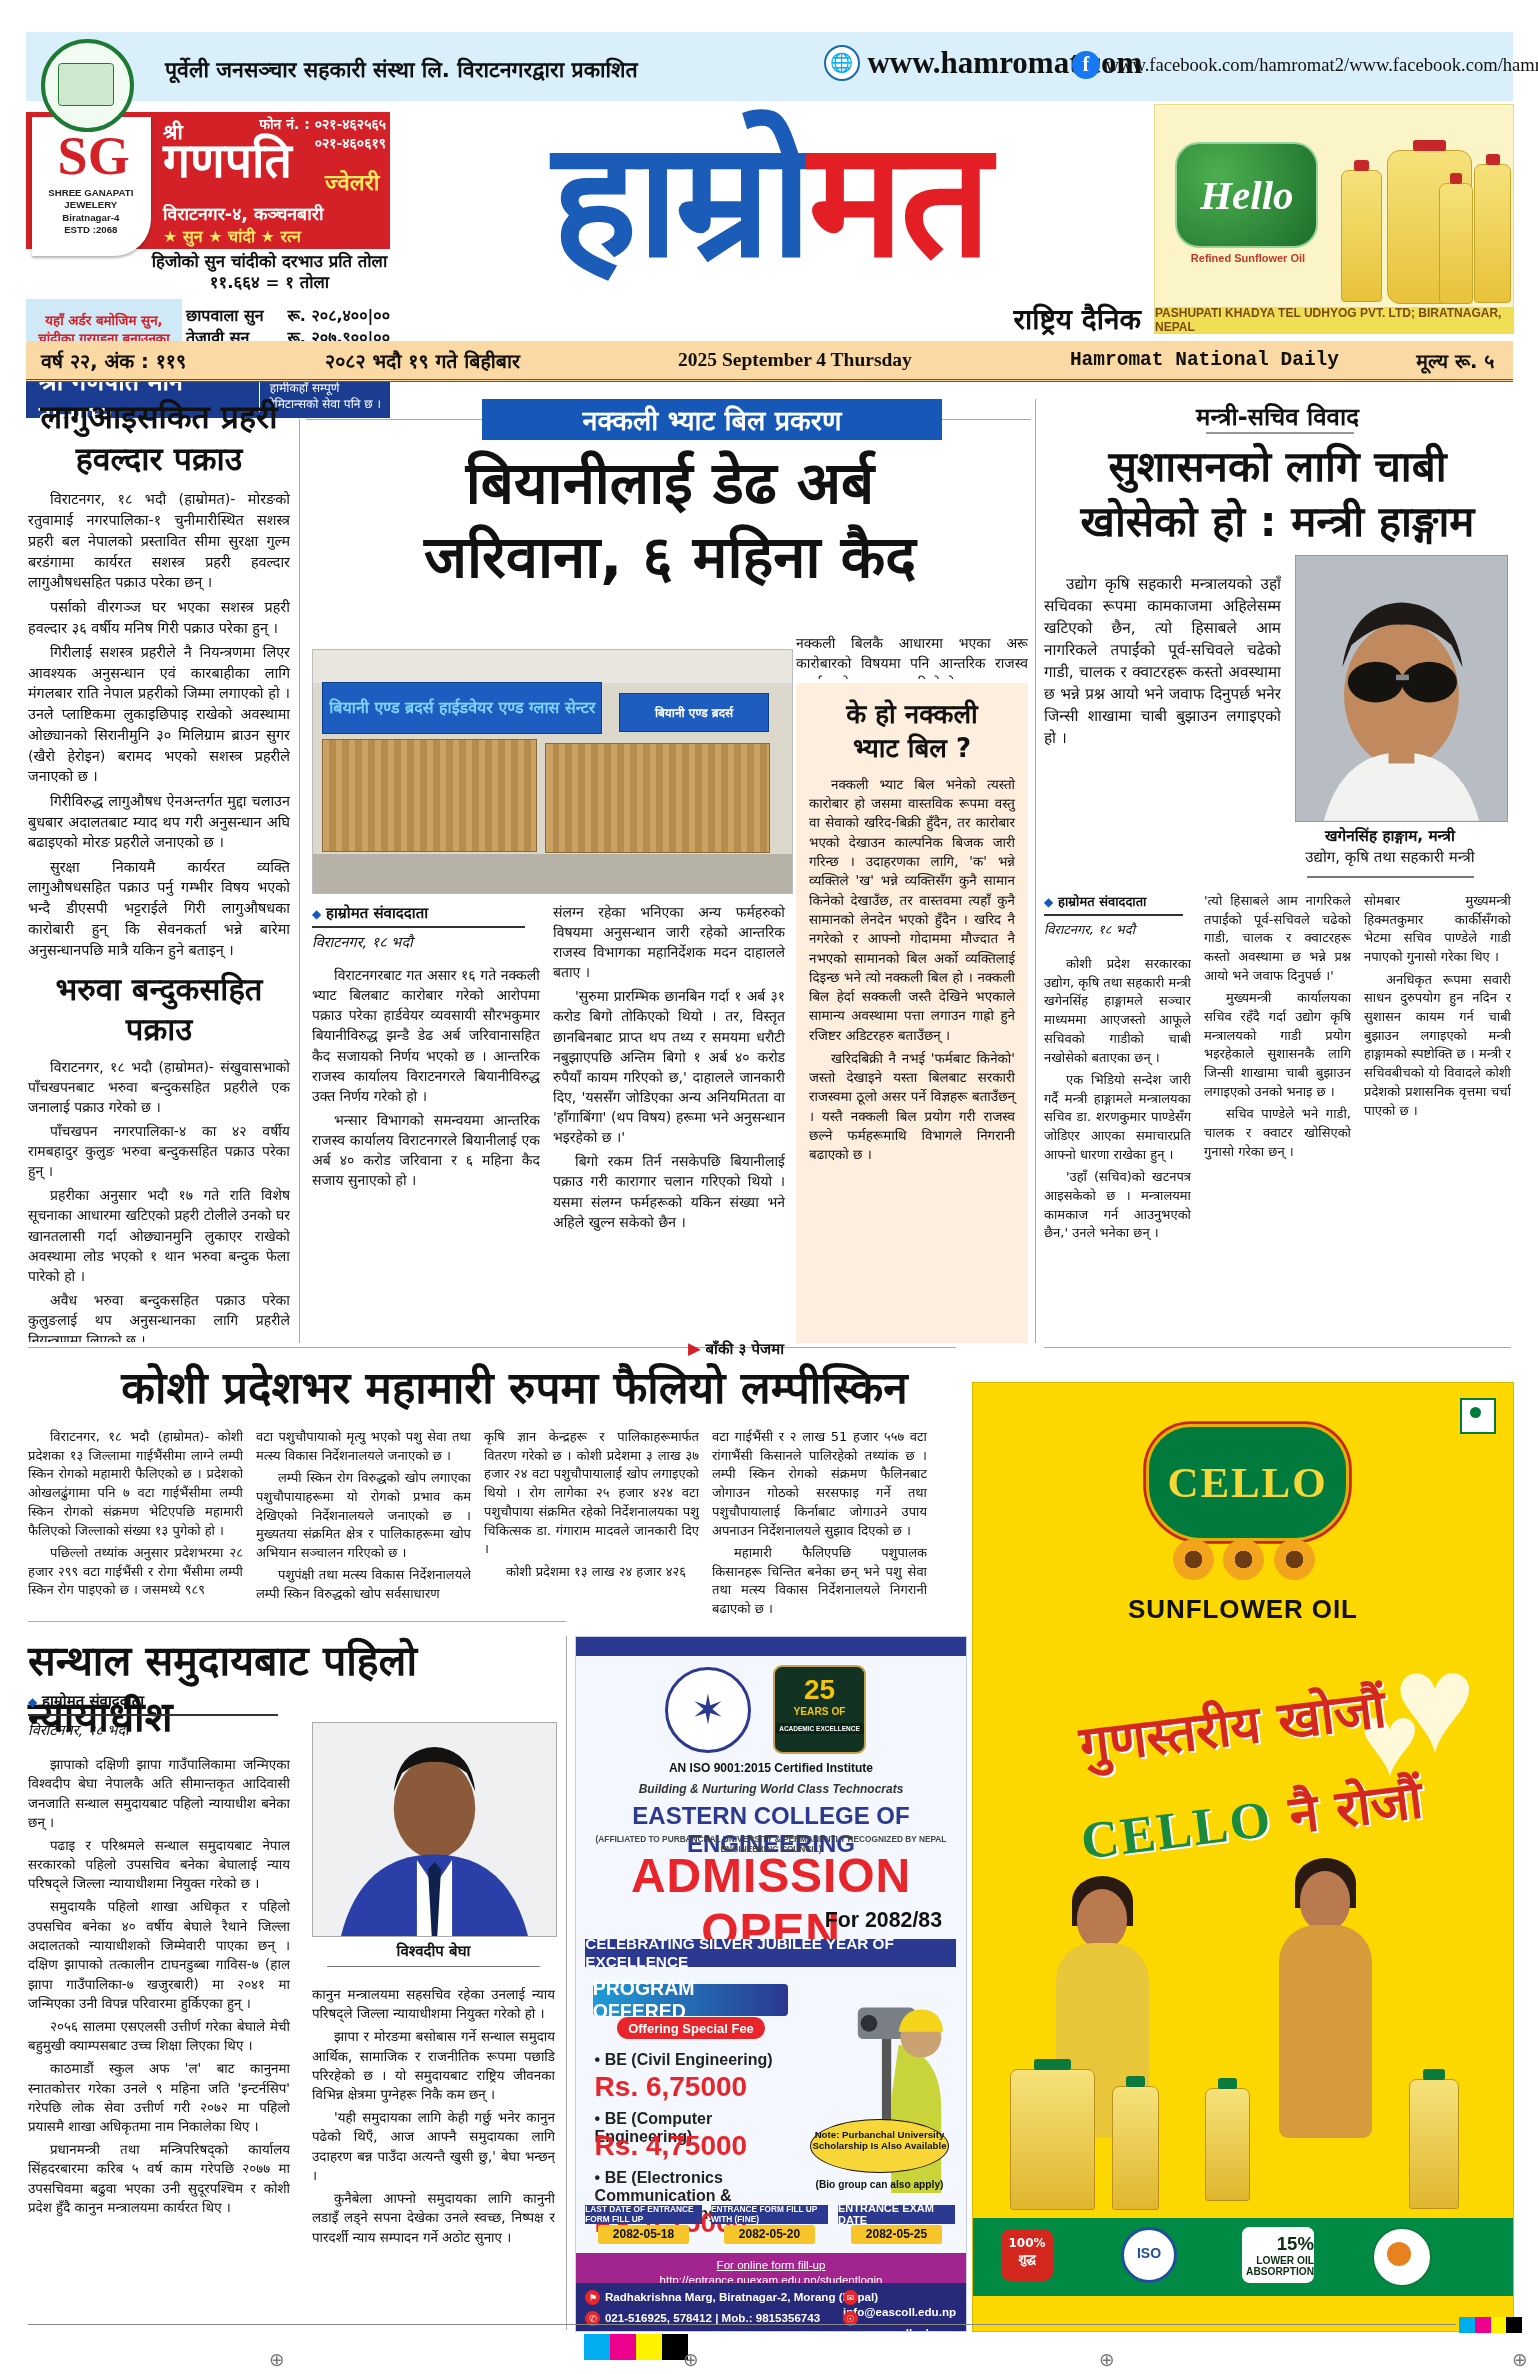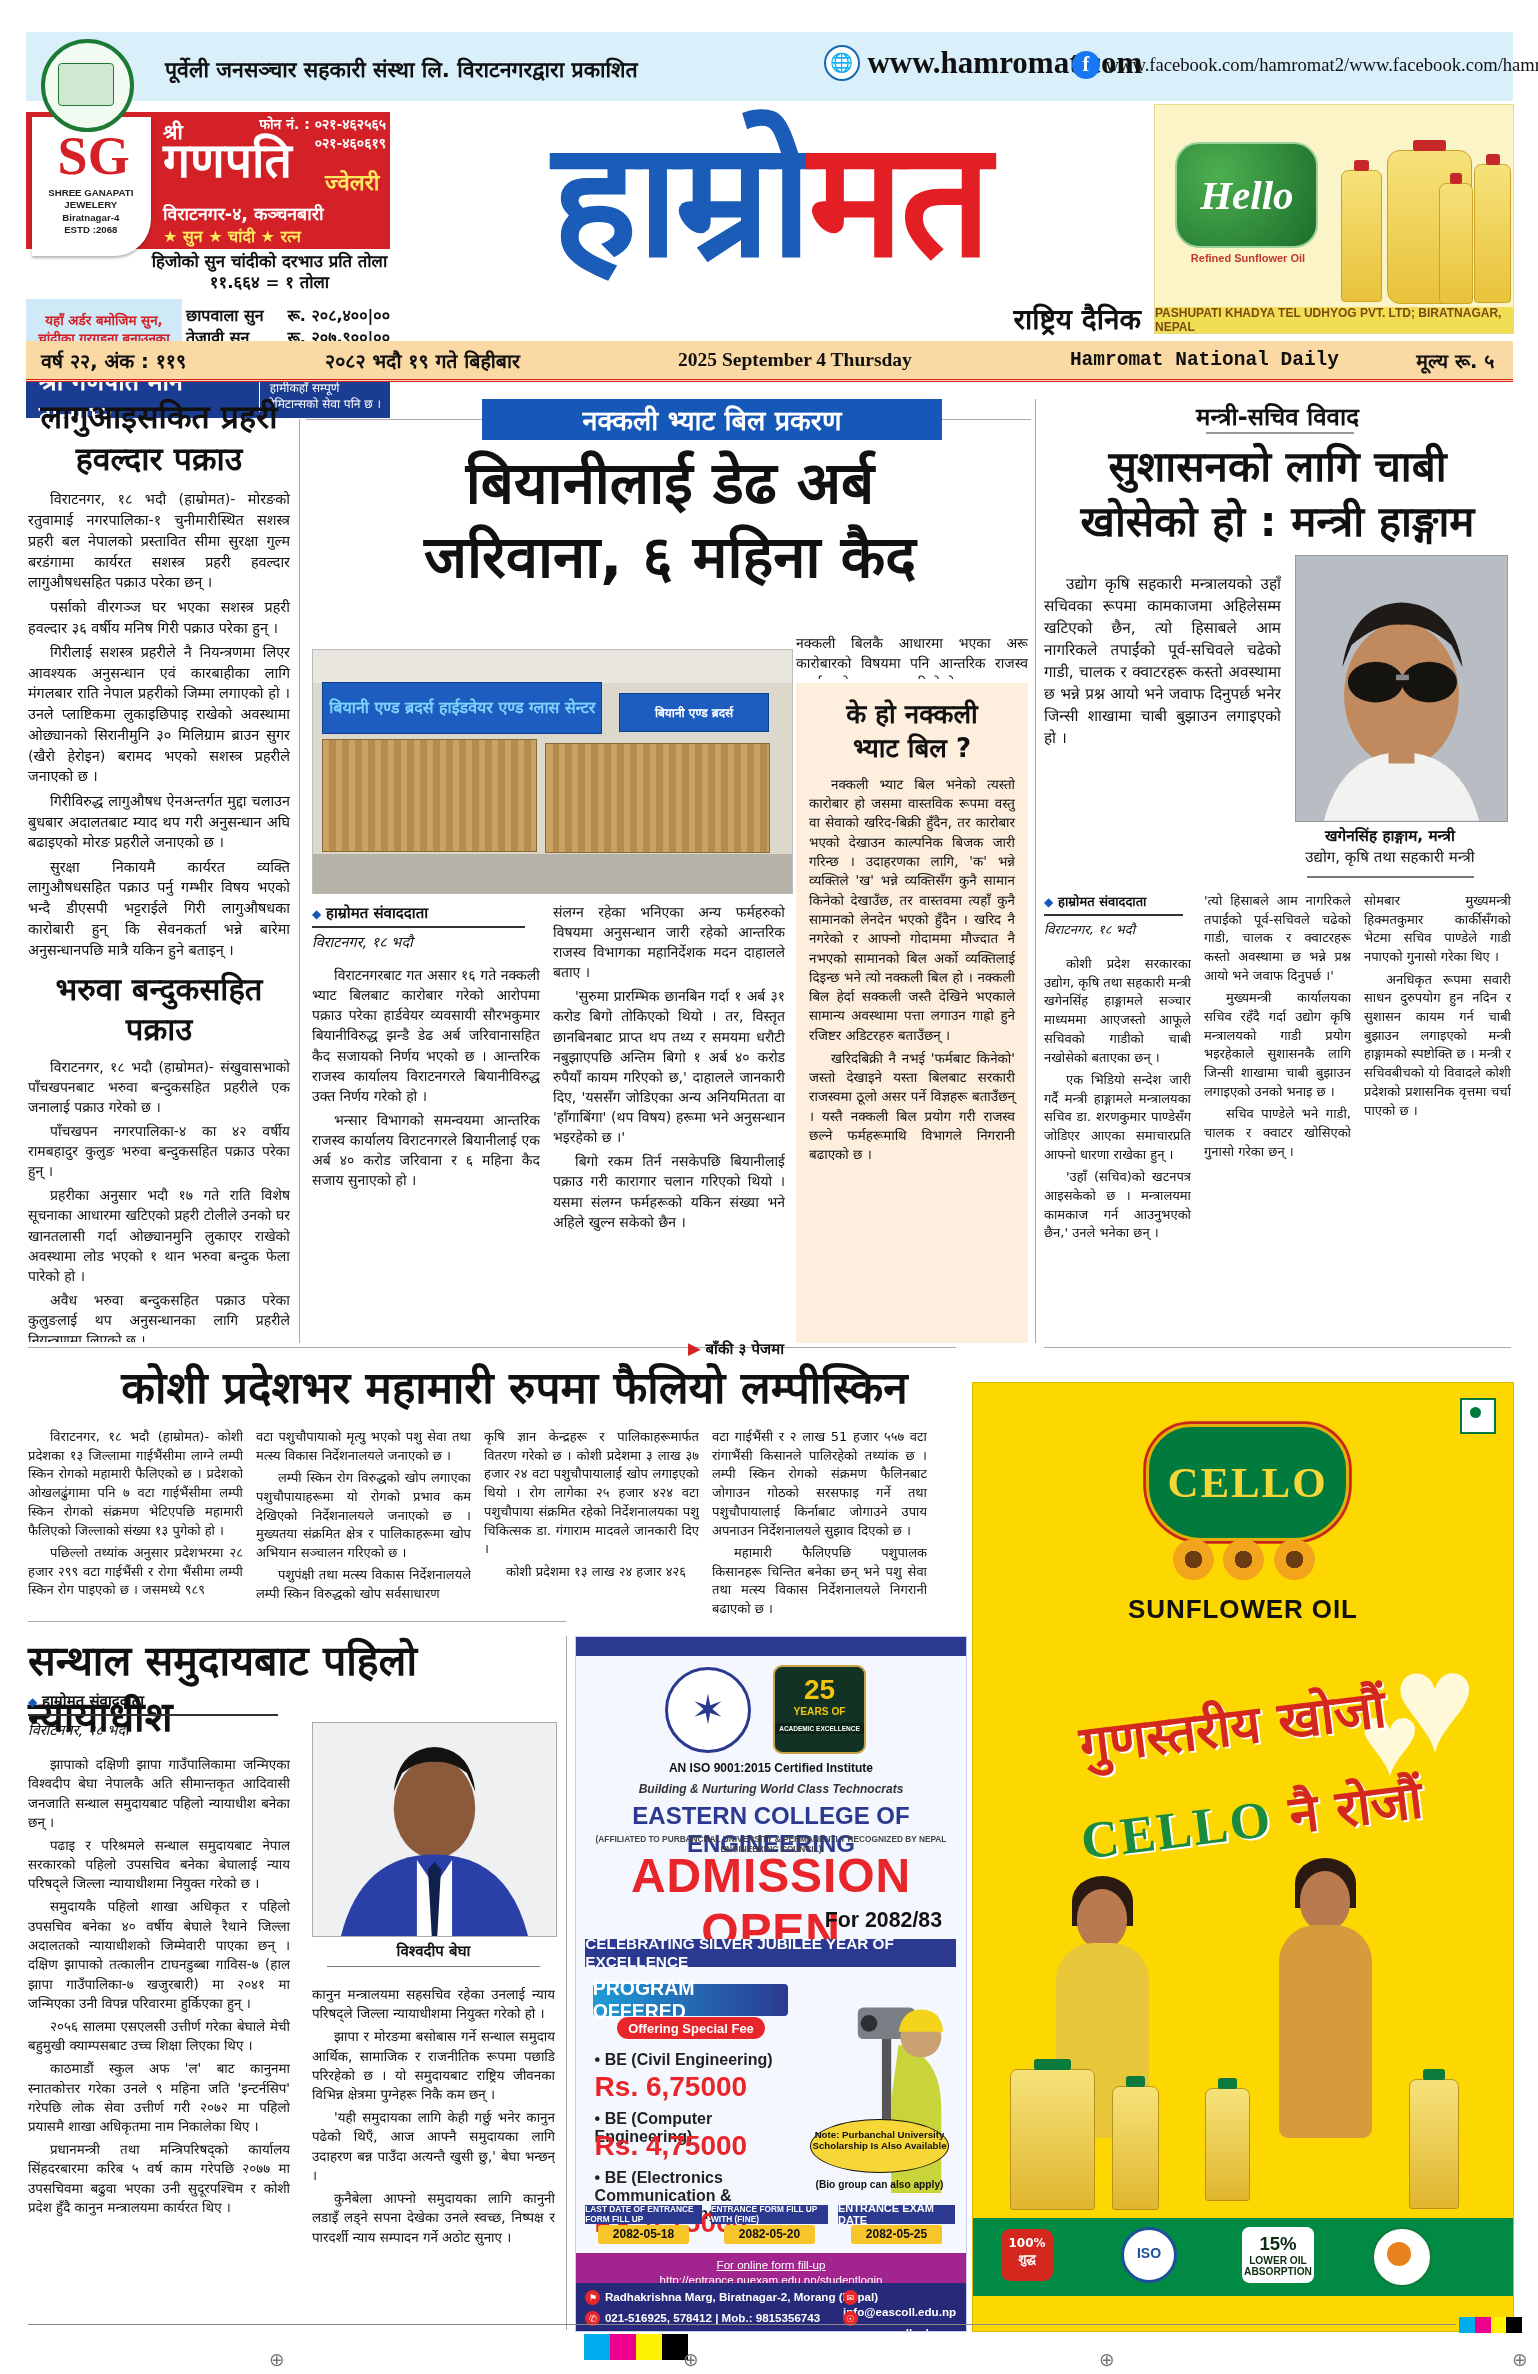--- a/index.html
+++ b/index.html
@@ -148,21 +148,21 @@
   .cello-t2 .g{color:#1a8a3c;font-family:"Liberation Serif",serif;letter-spacing:1.9px;}
   .cello-t2 .r{color:#d4281e;}
   .woman{position:absolute;}
   .w-head{position:absolute;width:50px;height:59px;border-radius:50% 50% 45% 45%;background:#b97a50;left:21.3px;top:24px;}
   .w-hair{position:absolute;width:61px;height:50px;border-radius:50% 50% 0 0;background:#2a1a12;left:16px;top:11px;}
   .w-body{position:absolute;left:0;top:78px;width:93px;height:195px;border-radius:37px 37px 9.3px 9.3px;}
   .cello-strip{position:absolute;left:0;bottom:35px;width:100%;height:78px;background:#008a43;}
   .badge{position:absolute;font-weight:bold;text-align:center;}
   .b-red{width:52px;height:52px;background:#d4281e;border-radius:9.3px;color:#fff;font-size:12px;padding-top:7.4px;box-sizing:border-box;}
   .b-iso{width:56px;height:56px;background:#fff;border:3.7px solid #1d4f9c;border-radius:50%;color:#1d4f9c;font-size:14px;padding-top:15px;box-sizing:border-box;}
-  .b-15{width:72px;height:56px;background:#fff;border-radius:7.4px;color:#0d2d13;font-size:10.2px;padding-top:5.6px;box-sizing:border-box;}
+  .b-15{width:72px;height:56px;background:#fff;border-radius:7.4px;color:#0d2d13;font-size:10.2px;padding-top:5.6px;box-sizing:border-box;text-align:right;}
   .b-grn{width:56px;height:56px;background:#fff;border:2.8px solid #0d7a3d;border-radius:50%;}
   .b-grn i{position:absolute;left:13px;top:13px;width:24px;height:24px;border-radius:50%;background:#e8821e;}
   .cbot{position:absolute;border-radius:7.4px 7.4px 2.8px 2.8px;background:linear-gradient(180deg,#f6e27a,#e0b62e);border:0.9px solid #b8911f;}
   .cbot:before{content:"";position:absolute;left:28%;top:-11px;width:44%;height:11px;background:#0d7a3d;border-radius:2.8px;}
   
   .sq{position:absolute;width:26px;height:26px;}
   .sqs{position:absolute;width:16px;height:16px;}
   .regmark{position:absolute;color:#777;font-size:18.6px;}
   .art-title{font-weight:bold;line-height:1.3;}
 </style>

